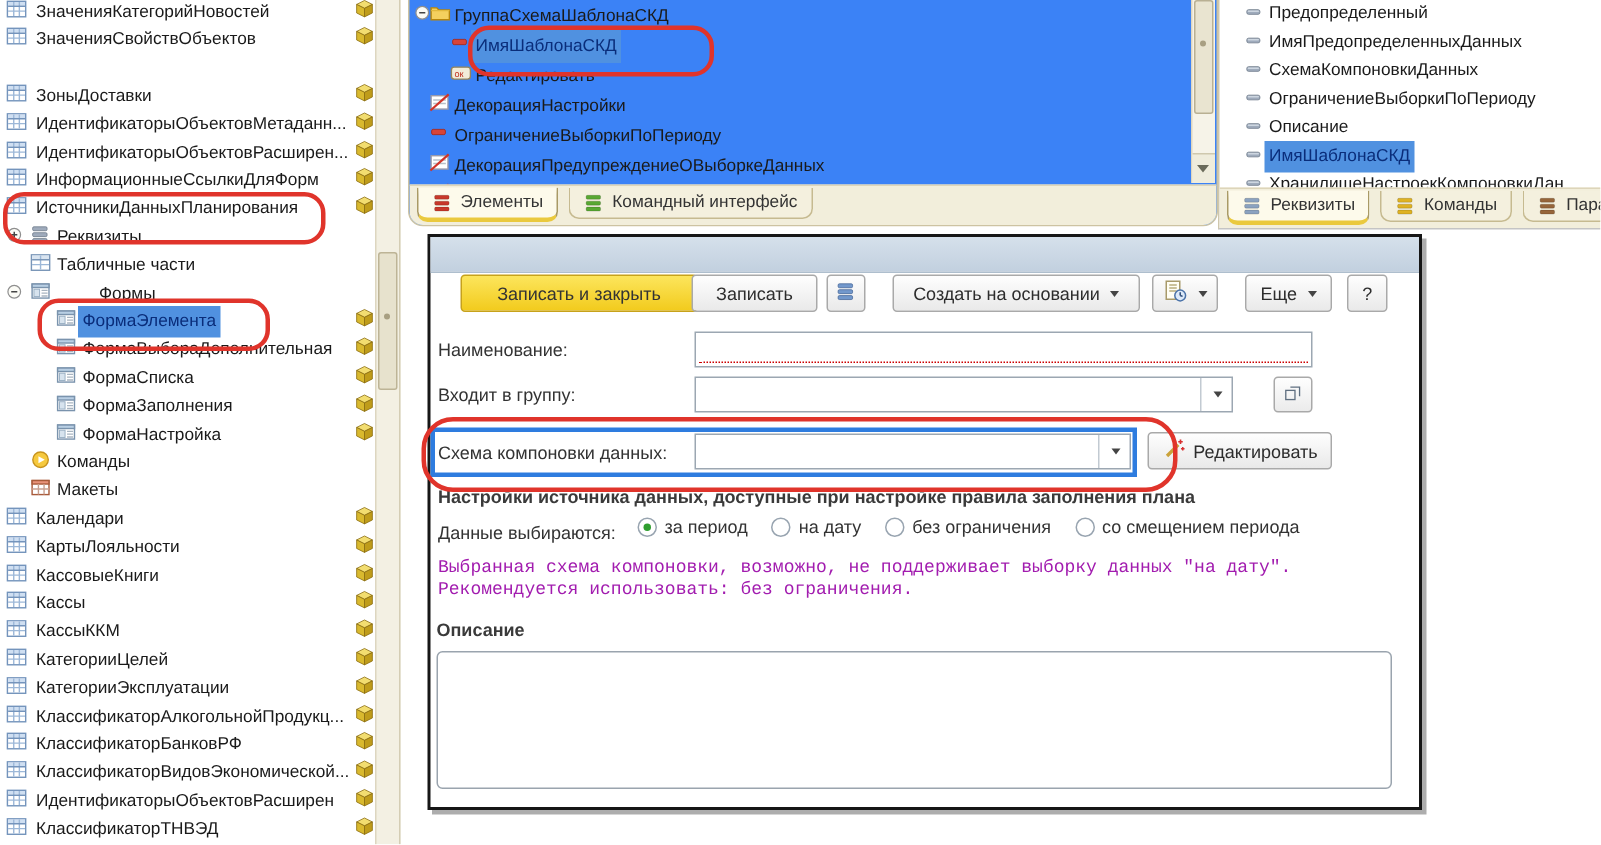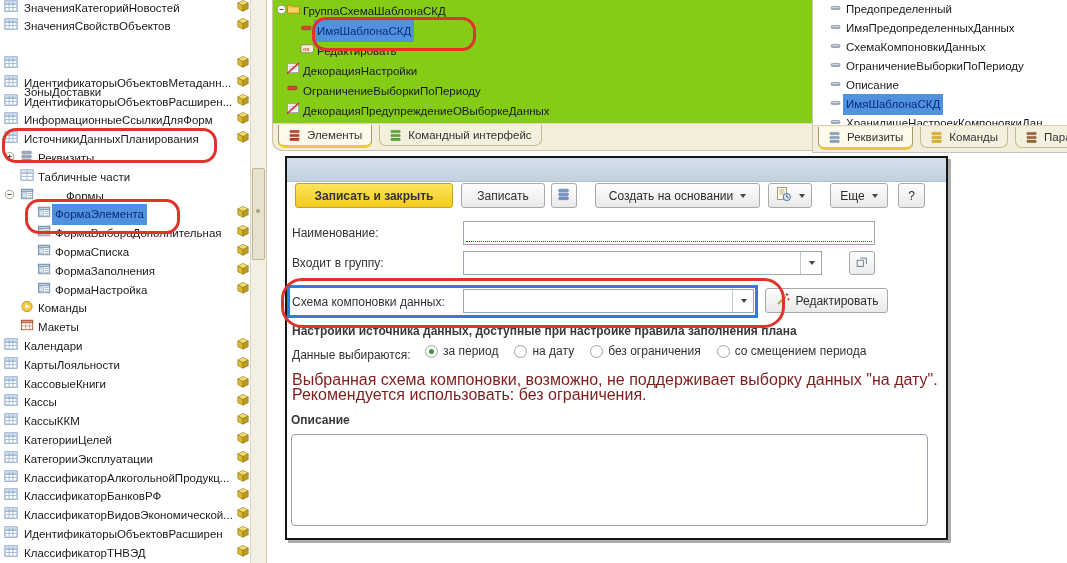--- a/index.html
+++ b/index.html
@@ -10,22 +10,22 @@
   #left-tree{left:0;top:0;width:250px;height:563px;}
   .tree-row{position:absolute;left:0;right:0;white-space:nowrap;}
   .tree-row .ic{position:absolute;display:inline-block;}
   .row-label{position:absolute;top:1px;padding:1px 3px;}
   .row-label.sel{background:#5091e0;color:#0a2d7a;}
   
   #left-sb{position:absolute;left:250px;top:0;width:15px;height:563px;background:#f3f0e3;border-left:1px solid #ddd6c0;border-right:1px solid #d4cdb4;}
   #left-sb .thumb{position:absolute;left:1px;width:11px;top:168px;height:90px;background:#e7e2cd;border:1px solid #bdb496;border-radius:2px;}
   #left-sb .thumb::after{content:'';position:absolute;left:3px;top:40px;width:4px;height:4px;border-radius:50%;background:#a89f82;}
   
-  #elements-panel{position:absolute;left:272px;top:0;width:538px;height:150px;background:#84cc16;
-     border:1px solid #cdc3a2;border-top:none;border-radius:0 0 10px 10px;overflow:hidden;padding-left:32px;}
+  #elements-panel{position:absolute;left:272px;top:0;width:538px;height:150px;background:#3b82f6;
+     border:1px solid #cdc3a2;border-top:none;border-radius:0 0 10px 10px;overflow:hidden;}
   #elements-tree{position:absolute;left:0;top:0;right:17px;bottom:27px;overflow:hidden;}
   #mid-sb{position:absolute;right:1px;top:0;width:15px;height:122px;background:#f6f3e8;border-left:1px solid #ddd6c0;}
   #mid-sb .thumb{position:absolute;left:1px;top:0;width:11px;height:74px;background:#e9e4d0;border:1px solid #b9b093;border-radius:2px;}
   #mid-sb .thumb::after{content:'';position:absolute;left:3px;top:26px;width:4px;height:4px;border-radius:50%;background:#a89f82;}
   #mid-sb .sb-btn{position:absolute;left:0;bottom:0;width:100%;height:19px;background:#efecdc;border-top:1px solid #cfc8ae;}
   .tri-down{position:absolute;left:3px;top:7px;width:0;height:0;border-left:4px solid transparent;border-right:4px solid transparent;border-top:5px solid #6a6a5a;}
   
   #attributes-panel{position:absolute;left:812px;top:0;width:255px;height:152px;background:#fff;
      border-left:1px solid #cfc7ad;border-bottom:1px solid #c4c4c4;overflow:hidden;}
   #attributes-list{position:absolute;left:0;top:0;right:0;bottom:27px;overflow:hidden;}
@@ -35,32 +35,32 @@
   .tab{display:inline-flex;align-items:center;gap:5px;height:20px;padding:0 9px;background:#f4f0de;
        border:1px solid #c6ba90;border-top:none;border-radius:0 0 7px 7px;color:#333;white-space:nowrap;}
   .tab.active{background:#fdfaeb;border-color:#a99a66;border-bottom:3px solid #eac93e;font-weight:normal;}
   
   #form-window{position:absolute;left:285px;top:156px;width:659px;height:380px;background:#fff;
      border:2px solid #161616;box-shadow:3px 3px 0 #adadad;}
   #form-header{position:absolute;left:0;top:0;width:100%;height:23px;background:linear-gradient(#d5e0eb,#c2d0df);border-bottom:1px solid #aebecd;}
   .btn{position:absolute;height:25px;box-sizing:border-box;border:1px solid #a9a9a9;border-radius:3px;
        background:linear-gradient(#fefefe,#e9e9e9);font-family:inherit;font-size:12px;color:#2d2d2d;
        display:flex;align-items:center;justify-content:center;gap:5px;padding:0 6px;cursor:default;}
-  .btn.yellow{background:linear-gradient(#fce55c,#f2cb1d);border-color:#c7a21b;font-weight:bold;color:#333;}
+  .btn.yellow{background:linear-gradient(#fce55c,#f2cb1d);border-color:#c7a21b;font-weight:normal;color:#333;margin-left:12px;}
   .caret{display:inline-block;width:0;height:0;border-left:3.5px solid transparent;border-right:3.5px solid transparent;border-top:4px solid #444;margin-left:2px;}
   .flabel{position:absolute;font-size:12px;color:#333;white-space:nowrap;}
   .fwrap{position:absolute;height:24px;box-sizing:border-box;border:1px solid #9ca7b2;background:#fff;}
   .fwrap input{position:absolute;left:2px;top:2px;right:22px;bottom:2px;border:none;outline:none;font-family:inherit;font-size:12px;width:calc(100% - 24px);height:18px;background:transparent;}
   .fwrap.noseg input{right:2px;width:calc(100% - 4px);}
   .dd-seg{position:absolute;right:0;top:0;bottom:0;width:20px;border-left:1px solid #c2cad2;display:flex;align-items:center;justify-content:center;}
   .red-dots{position:absolute;left:2px;right:2px;bottom:2px;border-bottom:1px dotted #cc0000;}
   .sq-btn{position:absolute;height:24px;box-sizing:border-box;border:1px solid #a9a9a9;border-radius:3px;background:linear-gradient(#fefefe,#ebebeb);display:flex;align-items:center;justify-content:center;}
   #blue-select{position:absolute;left:0px;top:127px;width:471px;height:33px;box-sizing:border-box;border:3px solid #2e7cdf;z-index:4;}
   .sect-header{position:absolute;font-size:12px;font-weight:bold;color:#3a3a3a;white-space:nowrap;}
-  .warn{position:absolute;font-size:16px;color:#7f1d1d;white-space:nowrap;}
+  .warn{position:absolute;font-size:12px;color:#a21caf;white-space:nowrap;font-family:Liberation Mono, monospace;}
   #radio-row{position:absolute;left:138px;top:186px;display:flex;gap:16px;}
   .radio-item{display:flex;align-items:center;gap:5px;font-size:12px;color:#333;white-space:nowrap;}
   .radio{width:13px;height:13px;border-radius:50%;border:1px solid #98a4b0;background:#fff;box-sizing:border-box;position:relative;}
   .radio.sel::after{content:'';position:absolute;left:3px;top:3px;width:5px;height:5px;border-radius:50%;background:#2f9e2f;}
   #desc-area{position:absolute;left:4px;top:276px;width:637px;height:92px;box-sizing:border-box;border:1px solid #9aa4ae;border-radius:4px;resize:none;outline:none;font-family:inherit;}
   
   .callout{position:absolute;border:3px solid #e0342b;border-radius:14px;z-index:50;pointer-events:none;}
 </style>
 </head>
 <body>
@@ -102,21 +102,21 @@
       </div>
       <div class="tree-row" style="top: 53px; height: 18.8px; line-height: 18.8px;">
         <span class="ic" style="left: 4px; top: 2px;"><svg width="15" height="15" viewBox="0 0 16 16">
             <rect x="1" y="2" width="13" height="11" fill="#fff" stroke="#7494bc"></rect>
             <rect x="1.5" y="2.5" width="12" height="2.5" fill="#cfdff2"></rect>
             <line x1="5.5" y1="2.5" x2="5.5" y2="12.5" stroke="#9db8d8"></line>
             <line x1="9.5" y1="2.5" x2="9.5" y2="12.5" stroke="#9db8d8"></line>
             <line x1="1.5" y1="5.5" x2="13.5" y2="5.5" stroke="#7494bc"></line>
             <line x1="1.5" y1="9" x2="13.5" y2="9" stroke="#9db8d8"></line>
           </svg></span>
-        <span class="row-label" style="left: 21px; margin-top: 28px;">ЗоныДоставки</span>
+        <span class="row-label" style="left: 21px;">ЗоныДоставки</span>
         <span class="ic" style="left: 236px; top: 2px;"><svg width="14" height="14" viewBox="0 0 16 16">
             <polygon points="8,1.5 14,4.5 8,7.5 2,4.5" fill="#f2dd70" stroke="#8a6d10" stroke-width="0.6"></polygon>
             <polygon points="2,4.5 8,7.5 8,14 2,11" fill="#d9b92e" stroke="#8a6d10" stroke-width="0.6"></polygon>
             <polygon points="14,4.5 8,7.5 8,14 14,11" fill="#bf9c1a" stroke="#8a6d10" stroke-width="0.6"></polygon>
           </svg></span>
       </div>
       <div class="tree-row" style="top: 71.8px; height: 18.8px; line-height: 18.8px;">
         <span class="ic" style="left: 4px; top: 2px;"><svg width="15" height="15" viewBox="0 0 16 16">
             <rect x="1" y="2" width="13" height="11" fill="#fff" stroke="#7494bc"></rect>
             <rect x="1.5" y="2.5" width="12" height="2.5" fill="#cfdff2"></rect>

